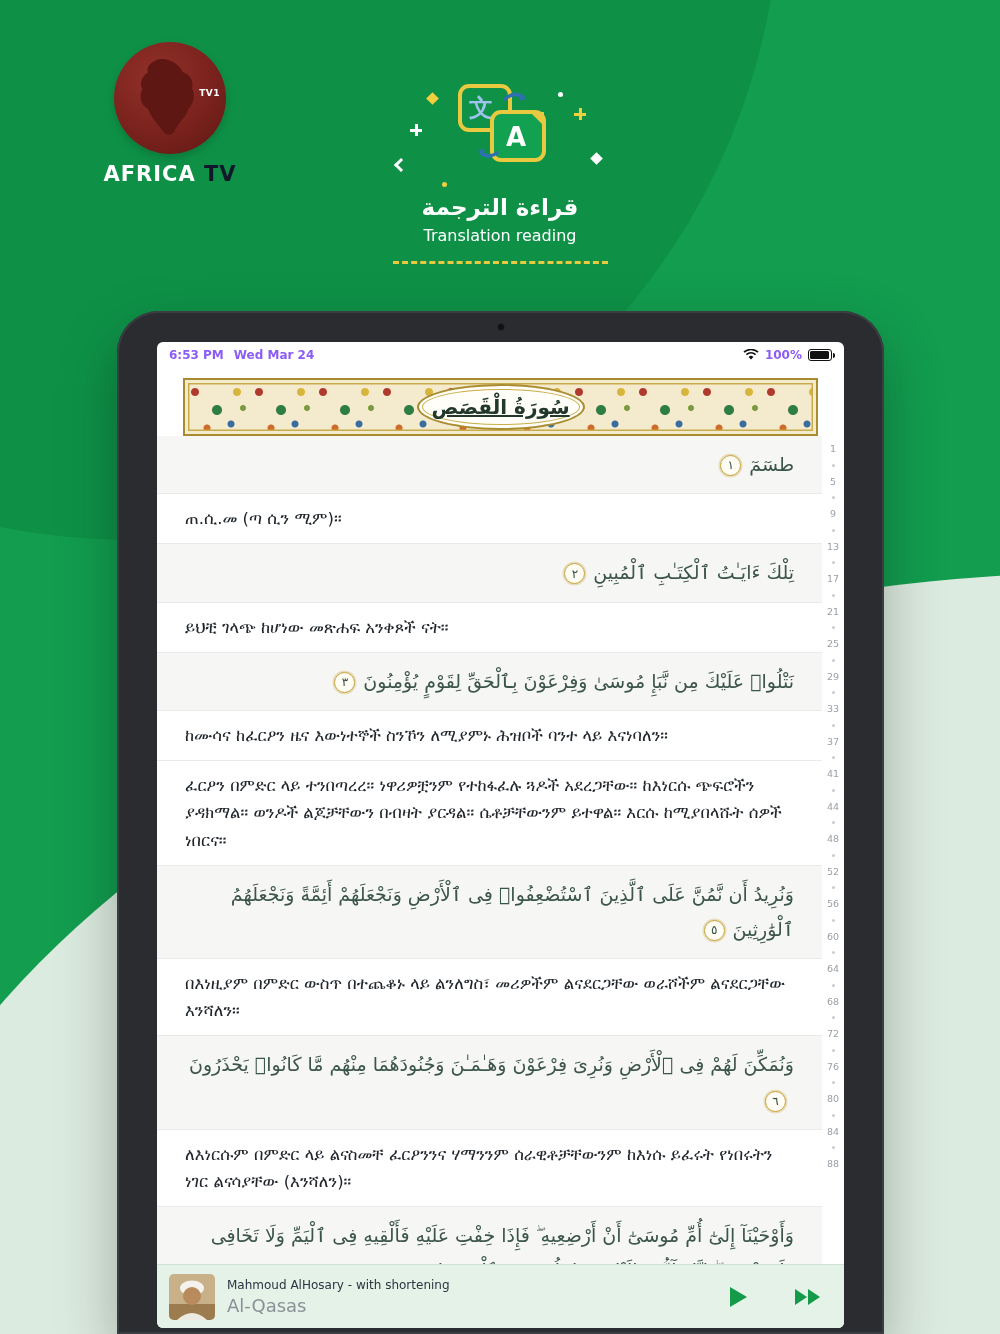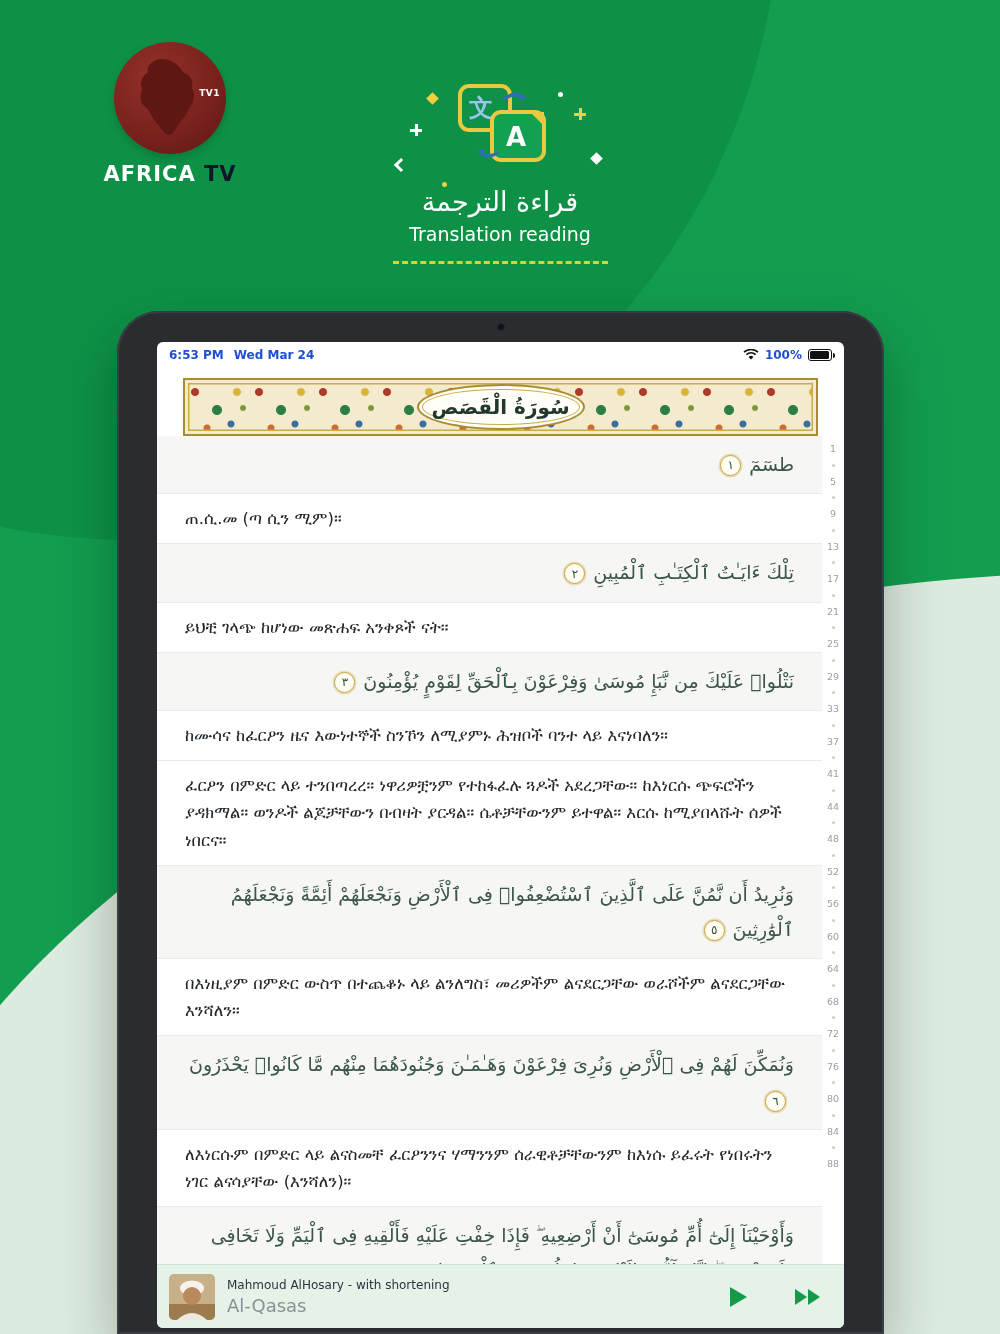--- a/index.html
+++ b/index.html
@@ -22,22 +22,22 @@
     background:radial-gradient(circle at 38% 32%, #93312A 0%, #7A221D 55%, #5E1713 100%);
     box-shadow:0 4px 10px rgba(0,0,0,.18); }
   .logo-circle svg { position:absolute; left:10px; top:8px; }
   .logo-badge { position:absolute; right:6px; top:46px; color:#fff; font-size:9px; font-weight:bold; letter-spacing:.5px; }
   .logo-text { margin-top:8px; font-size:21px; font-weight:bold; color:#fff; letter-spacing:1px; }
   .logo-text .accent { color:#0f172a; }
 
   
   .hero { position:absolute; left:0; top:78px; width:100%; text-align:center; color:#fff; }
   .hero-icon { display:inline-block; }
-  .hero-title-ar { font-size:27px; font-weight:normal; margin-top:8px; }
-  .hero-subtitle { font-size:19px; margin-top:6px; font-weight:500; }
+  .hero-title-ar { font-size:23px; font-weight:bold; margin-top:16px; }
+  .hero-subtitle { font-size:16px; margin-top:6px; font-weight:500; }
   .hero-dash { width:215px; margin:16px auto 0; border-top:3px dashed #E9C93F; }
 
   .spark { position:absolute; }
   .spark-plus { width:12px; height:12px; }
   .spark-plus::before, .spark-plus::after { content:""; position:absolute; background:currentColor; }
   .spark-plus::before { left:5px; top:0; width:2.5px; height:12px; }
   .spark-plus::after { top:5px; left:0; height:2.5px; width:12px; }
   .spark-diamond { width:9px; height:9px; background:currentColor; transform:rotate(45deg); }
   .spark-dot { width:5px; height:5px; border-radius:50%; background:currentColor; }
   .spark-chev { width:10px; height:10px; border-left:3px solid currentColor; border-bottom:3px solid currentColor; transform:rotate(45deg); }
@@ -46,21 +46,21 @@
   .tablet { position:absolute; left:117px; top:311px; width:767px; height:1023px;
     background:#2A2C30; border-radius:42px 42px 0 0;
     box-shadow:0 24px 60px rgba(0,0,0,.28), inset 0 0 0 2px #3A3D42; }
   .camera-dot { position:absolute; left:50%; top:12px; width:8px; height:8px; margin-left:-4px;
     border-radius:50%; background:#101114; box-shadow:inset 0 0 2px #4a4e55; }
   .screen { position:absolute; left:40px; top:31px; right:40px; bottom:6px;
     background:#fff; border-radius:6px; overflow:hidden; display:flex; flex-direction:column; }
 
   
   .statusbar { flex:0 0 26px; display:flex; align-items:center; justify-content:space-between;
-    padding:0 12px; font-size:12px; font-weight:600; color:#1d4ed8; }
+    padding:0 12px; font-size:12px; font-weight:600; color:#8b5cf6; }
   .status-left { display:flex; gap:10px; }
   .status-right { display:flex; align-items:center; gap:6px; }
   .battery-shape { position:relative; width:24px; height:11.5px; border:1px solid #111; border-radius:3px; }
   .battery-shape::before { content:""; position:absolute; left:1px; top:1px; bottom:1px; width:19px; background:#111; border-radius:1.5px; }
   .battery-shape::after { content:""; position:absolute; right:-4px; top:3px; width:2.5px; height:5px; background:#111; border-radius:0 2px 2px 0; }
 
   
   .surah-header { flex:0 0 58px; margin:10px 26px 0; position:relative;
     border:2px solid #A98C2F;
     box-shadow: inset 0 0 0 3px #F4EBCF, inset 0 0 0 4.5px #C9AC4A;
@@ -70,21 +70,21 @@
       radial-gradient(circle at 52px 12px, #D9B43B 3.5px, transparent 4.5px),
       radial-gradient(circle at 22px 48px, #CE6B2B 3px, transparent 4px),
       radial-gradient(circle at 46px 44px, #3A6E9C 3px, transparent 4px),
       radial-gradient(circle at 58px 28px, #7A9A3C 2.5px, transparent 3.5px),
       #F4EBCF;
     background-size:64px 58px; }
   .surah-title-oval { position:absolute; left:50%; top:50%; transform:translate(-50%,-50%);
     width:168px; height:46px; background:#FFFEF8; border:2px solid #A98C2F; border-radius:50%;
     box-shadow:inset 0 0 0 3px #FFFEF8, inset 0 0 0 4px #C9AC4A;
     display:flex; align-items:center; justify-content:center; }
-  .surah-title { font-size:20px; font-weight:bold; color:#21382B; direction:rtl; }
+  .surah-title { font-size:20px; font-weight:bold; color:#21382B; direction:rtl;text-decoration:underline; }
 
   
   .content-area { flex:1; position:relative; overflow:hidden; }
   .verse-list { position:absolute; left:0; top:0; right:22px; bottom:0; overflow:hidden; }
   .row { border-bottom:1px solid #EAEAEA; padding:11px 28px; }
   .row-ar { background:#F6F7F5; direction:rtl; text-align:right;
     color:#3C554B; font-size:19px; line-height:1.85; }
   .row-am { background:#fff; color:#20262B; font-size:16.5px; line-height:1.65; }
   .medallion { display:inline-flex; width:21px; height:21px; border-radius:50%;
     border:1.5px solid #C8A33B; box-shadow:0 0 0 1.5px rgba(200,163,59,.30);

